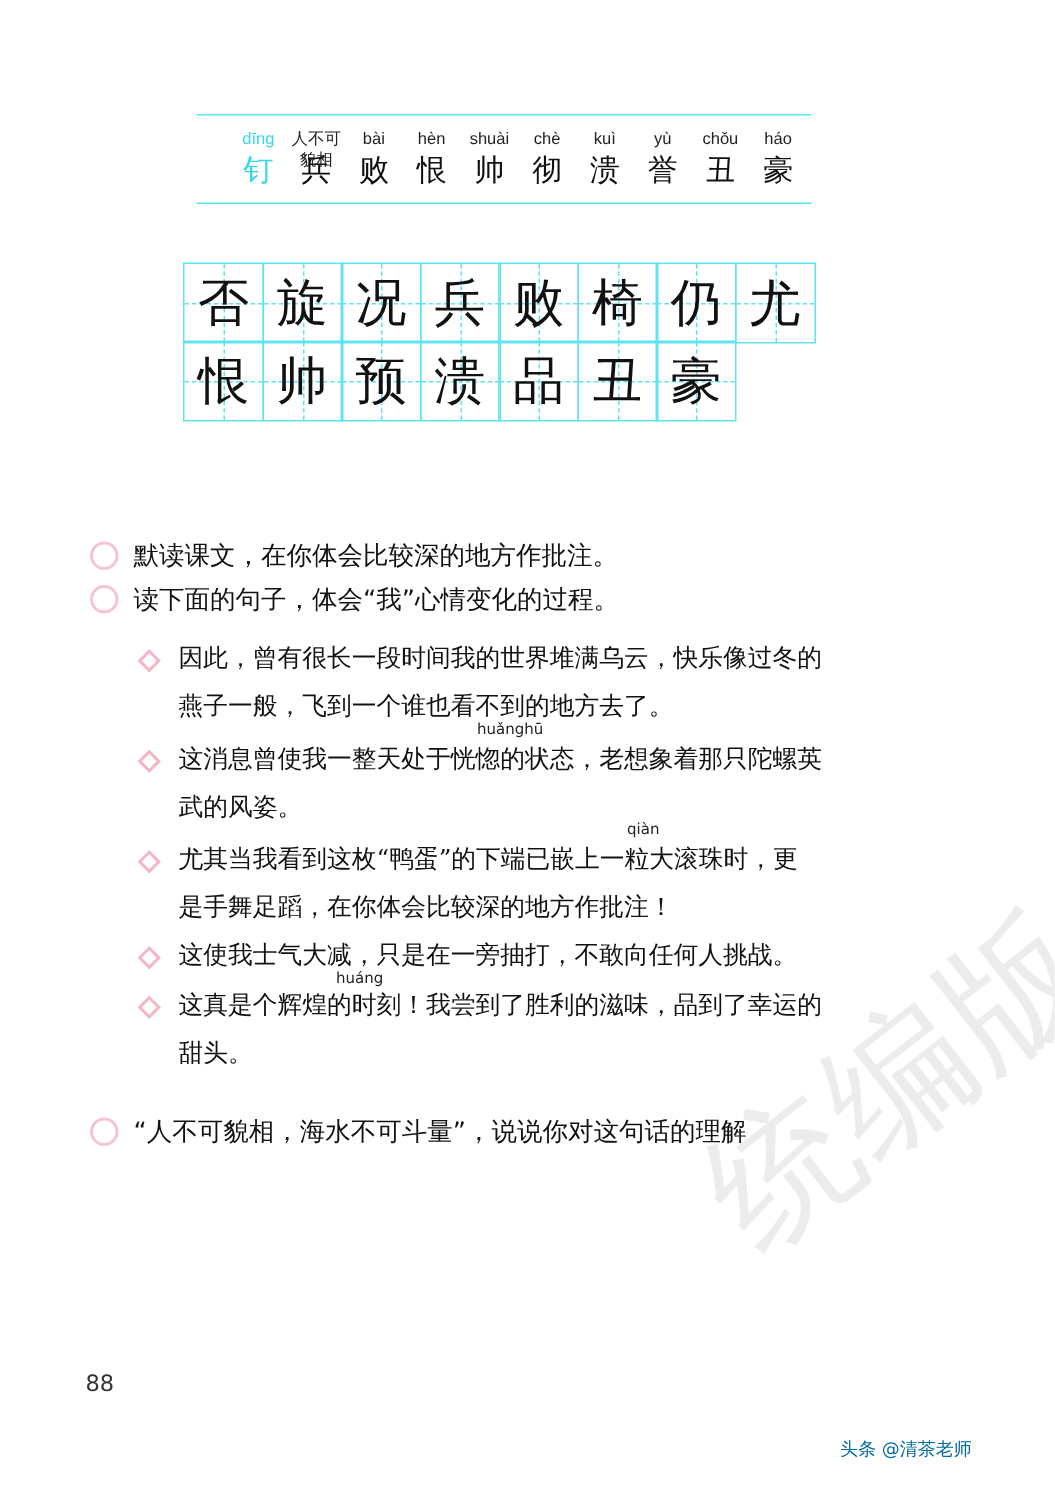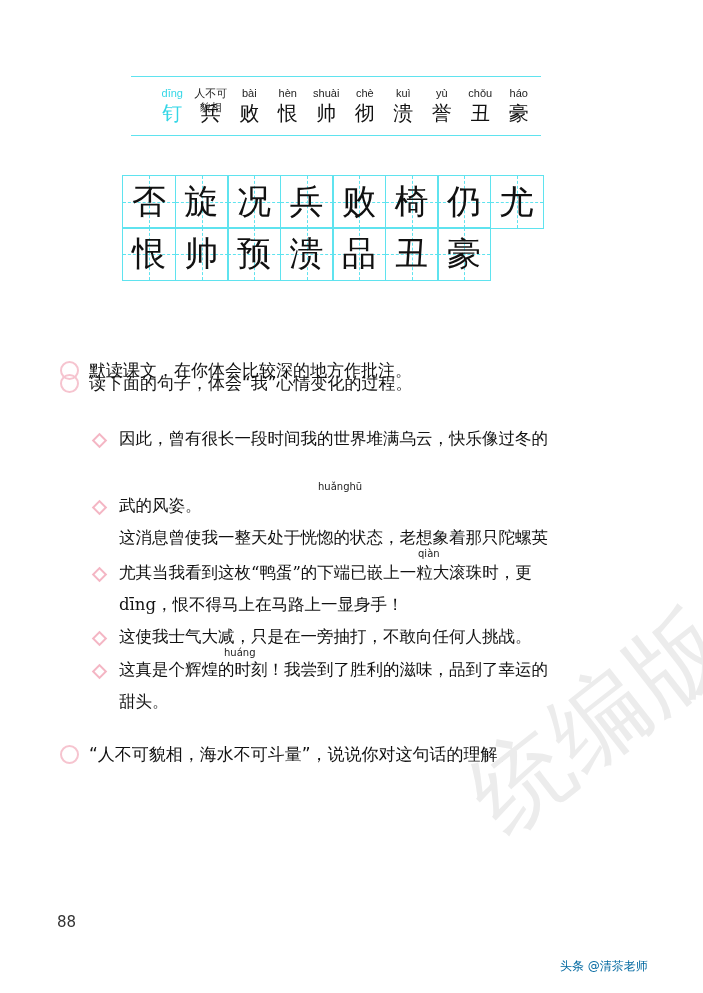--- a/index.html
+++ b/index.html
@@ -151,42 +151,43 @@
         <span>豪</span>
       </div>
   </div>
 </div>
 
 <div class="q" style="top:338px;margin-top:21px;">
   <span class="ring"></span>
   <span>默读课文，在你体会比较深的地方作批注。</span>
 </div>
 
-<div class="q" style="top:372px;">
+<div class="q" style="top:388px;">
   <span class="ring"></span>
   <span>读下面的句子，体会“我”心情变化的过程。</span>
 </div>
 
 <div class="s" style="top:423px;">
   <span class="dia"></span>
   <span class="txt">因此，曾有很长一段时间我的世界堆满乌云，快乐像过冬的</span>
+  <span class="txt">燕子一般，飞到一个谁也看不到的地方去了。</span>
 </div>
 
 <span class="ann" style="left:318px; top:481px;">huǎnghū</span>
 <div class="s" style="top:490px;">
   <span class="dia"></span>
+  <span class="txt">这消息曾使我一整天处于恍惚的状态，老想象着那只陀螺英</span>
   <span class="txt">武的风姿。</span>
-  <span class="txt">这消息曾使我一整天处于恍惚的状态，老想象着那只陀螺英</span>
 </div>
 
 <span class="ann" style="left:418px; top:548px;text-align:center;">qiàn</span>
 <div class="s" style="top:557px;">
   <span class="dia"></span>
   <span class="txt">尤其当我看到这枚“鸭蛋”的下端已嵌上一粒大滚珠时，更</span>
-  <span class="txt">dīng，恨不得马上在马路上一显身手！</span>
+  <span class="txt">是手舞足蹈，在你体会比较深的地方作批注！</span>
 </div>
 
 <div class="s" style="top:621px;">
   <span class="dia"></span>
   <span class="txt">这使我士气大减，只是在一旁抽打，不敢向任何人挑战。</span>
 </div>
 
 <span class="ann" style="left:208px; top:647px;margin-left:16px;">huáng</span>
 <div class="s" style="top:654px;">
   <span class="dia"></span>

